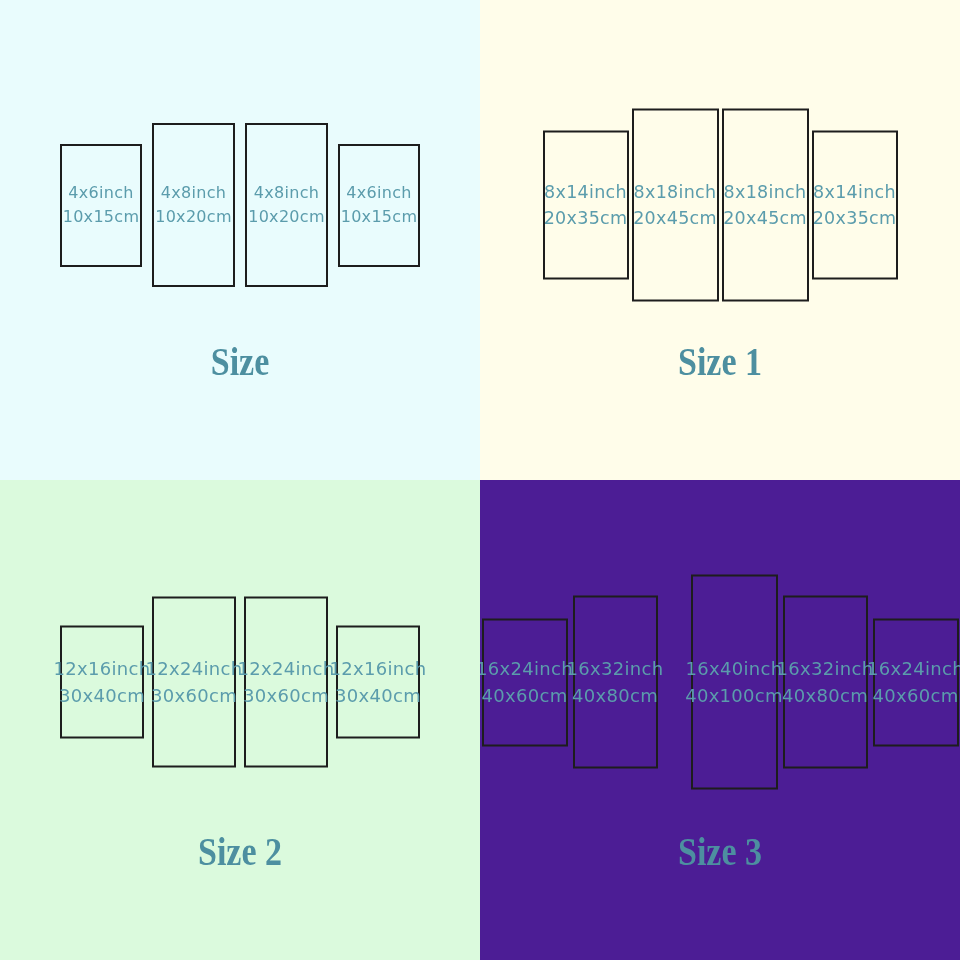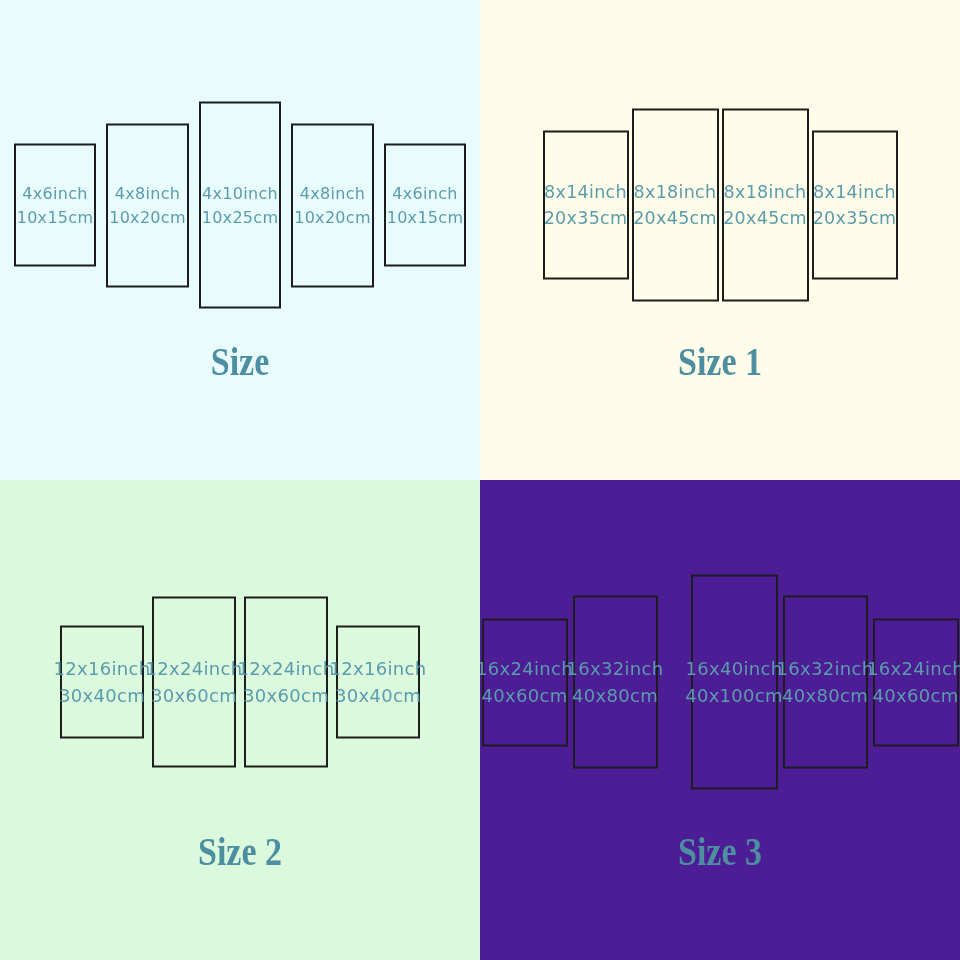--- a/index.html
+++ b/index.html
@@ -66,24 +66,20 @@
 
   <section class="quadrant q-top q0" style="background: rgb(233, 252, 253);">
     <div class="panels">
       <div class="panel" style="width: 82px; height: 123px;">
         <div class="line">4x6inch</div>
         <div class="line">10x15cm</div>
       </div>
       <div class="panel" style="width: 83px; height: 164px;">
         <div class="line">4x8inch</div>
         <div class="line">10x20cm</div>
-      </div>
-      <div class="panel" style="width: 82px; height: 207px;">
-        <div class="line">4x10inch</div>
-        <div class="line">10x25cm</div>
       </div>
       <div class="panel" style="width: 83px; height: 164px;">
         <div class="line">4x8inch</div>
         <div class="line">10x20cm</div>
       </div>
       <div class="panel" style="width: 82px; height: 123px;">
         <div class="line">4x6inch</div>
         <div class="line">10x15cm</div>
       </div>
     </div>

